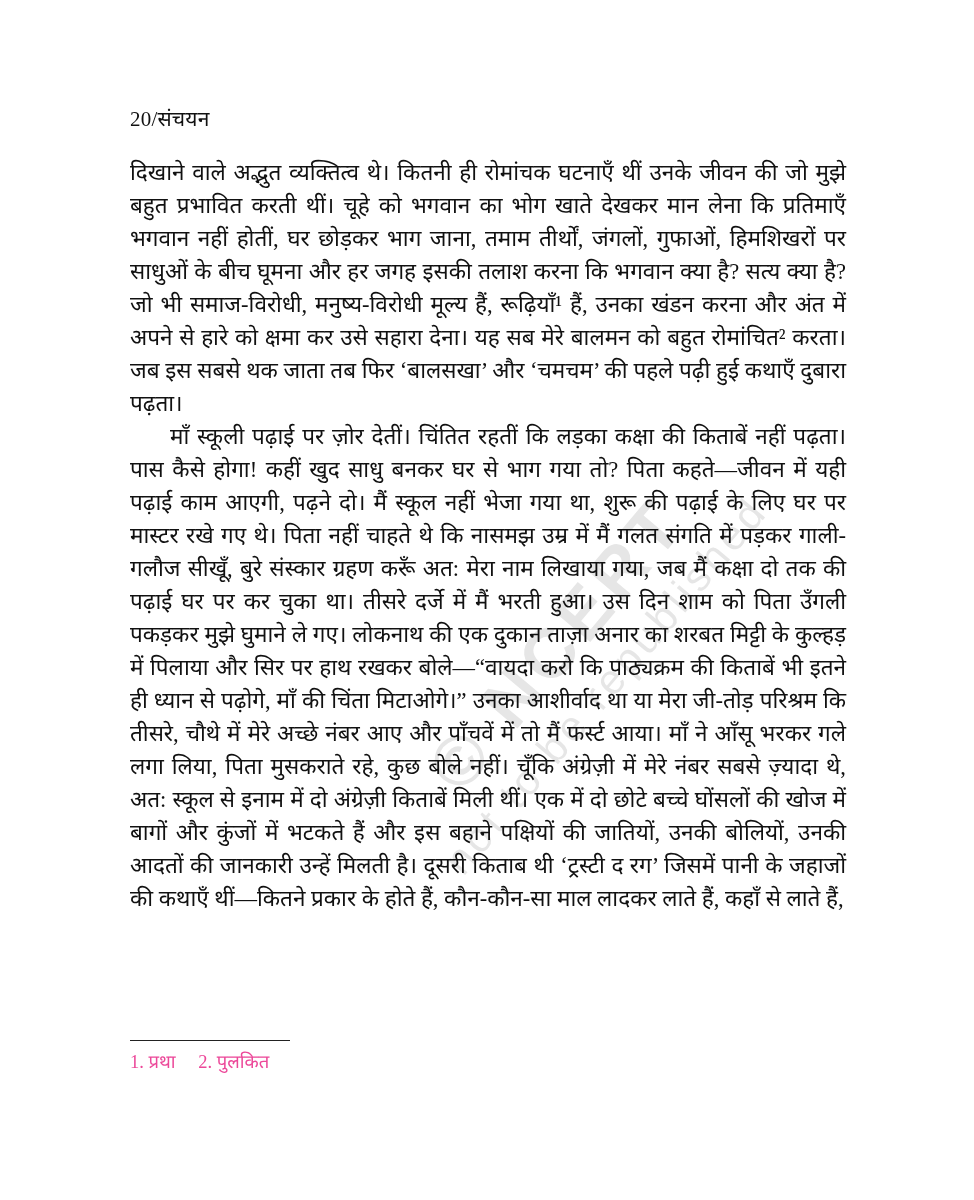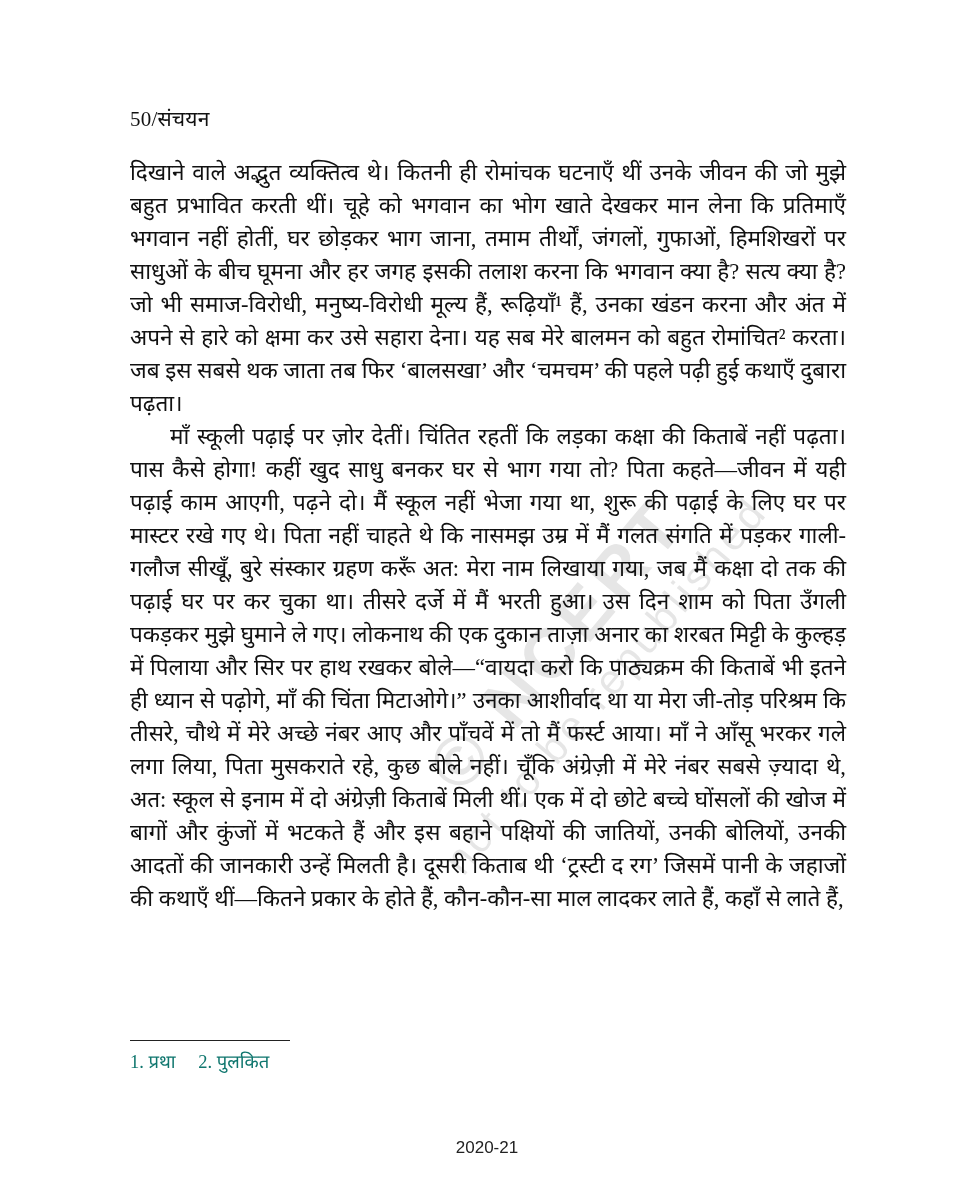--- a/index.html
+++ b/index.html
@@ -53,21 +53,21 @@
       left: 130px;
       width: 160px;
       border-top: 1.5px solid #222;
     }
 
     .footnotes {
       position: absolute;
       top: 1048px;
       left: 130px;
       font-size: 18.5px;
-      color: #0f766e;
+      color: #ec4899;
     }
 
     .footnotes span { margin-right: 18px; }
 
     .page-footer {
       position: absolute;
       top: 1138px;
       left: 0;
       width: 974px;
       text-align: center;
@@ -102,29 +102,28 @@
 </head>
 <body>
 
 <div class="page">
 
   <div class="watermark">
     <div class="wm-line1">© NCERT</div>
     <div class="wm-line2">not to be republished</div>
   </div>
 
-  <div class="running-head">50/संचयन</div>
+  <div class="running-head">20/संचयन</div>
 
   <div class="body-text">
     <p class="para-continued">दिखाने वाले अद्भुत व्यक्तित्व थे। कितनी ही रोमांचक घटनाएँ थीं उनके जीवन की जो मुझे बहुत प्रभावित करती थीं। चूहे को भगवान का भोग खाते देखकर मान लेना कि प्रतिमाएँ भगवान नहीं होतीं, घर छोड़कर भाग जाना, तमाम तीर्थों, जंगलों, गुफाओं, हिमशिखरों पर साधुओं के बीच घूमना और हर जगह इसकी तलाश करना कि भगवान क्या है? सत्य क्या है? जो भी समाज-विरोधी, मनुष्य-विरोधी मूल्य हैं, रूढ़ियाँ¹ हैं, उनका खंडन करना और अंत में अपने से हारे को क्षमा कर उसे सहारा देना। यह सब मेरे बालमन को बहुत रोमांचित² करता। जब इस सबसे थक जाता तब फिर ‘बालसखा’ और ‘चमचम’ की पहले पढ़ी हुई कथाएँ दुबारा पढ़ता।</p>
     <p class="para-indent">माँ स्कूली पढ़ाई पर ज़ोर देतीं। चिंतित रहतीं कि लड़का कक्षा की किताबें नहीं पढ़ता। पास कैसे होगा! कहीं खुद साधु बनकर घर से भाग गया तो? पिता कहते—जीवन में यही पढ़ाई काम आएगी, पढ़ने दो। मैं स्कूल नहीं भेजा गया था, शुरू की पढ़ाई के लिए घर पर मास्टर रखे गए थे। पिता नहीं चाहते थे कि नासमझ उम्र में मैं गलत संगति में पड़कर गाली-गलौज सीखूँ, बुरे संस्कार ग्रहण करूँ अत: मेरा नाम लिखाया गया, जब मैं कक्षा दो तक की पढ़ाई घर पर कर चुका था। तीसरे दर्जे में मैं भरती हुआ। उस दिन शाम को पिता उँगली पकड़कर मुझे घुमाने ले गए। लोकनाथ की एक दुकान ताज़ा अनार का शरबत मिट्टी के कुल्हड़ में पिलाया और सिर पर हाथ रखकर बोले—“वायदा करो कि पाठ्यक्रम की किताबें भी इतने ही ध्यान से पढ़ोगे, माँ की चिंता मिटाओगे।” उनका आशीर्वाद था या मेरा जी-तोड़ परिश्रम कि तीसरे, चौथे में मेरे अच्छे नंबर आए और पाँचवें में तो मैं फर्स्ट आया। माँ ने आँसू भरकर गले लगा लिया, पिता मुसकराते रहे, कुछ बोले नहीं। चूँकि अंग्रेज़ी में मेरे नंबर सबसे ज़्यादा थे, अत: स्कूल से इनाम में दो अंग्रेज़ी किताबें मिली थीं। एक में दो छोटे बच्चे घोंसलों की खोज में बागों और कुंजों में भटकते हैं और इस बहाने पक्षियों की जातियों, उनकी बोलियों, उनकी आदतों की जानकारी उन्हें मिलती है। दूसरी किताब थी ‘ट्रस्टी द रग’ जिसमें पानी के जहाजों की कथाएँ थीं—कितने प्रकार के होते हैं, कौन-कौन-सा माल लादकर लाते हैं, कहाँ से लाते हैं,</p>
   </div>
 
   <div class="footnote-rule"></div>
 
   <div class="footnotes">
     <span>1. प्रथा</span>
     <span>2. पुलकित</span>
   </div>
 
-  <div class="page-footer">2020-21</div>
 
 </div>
 
 </body></html>

